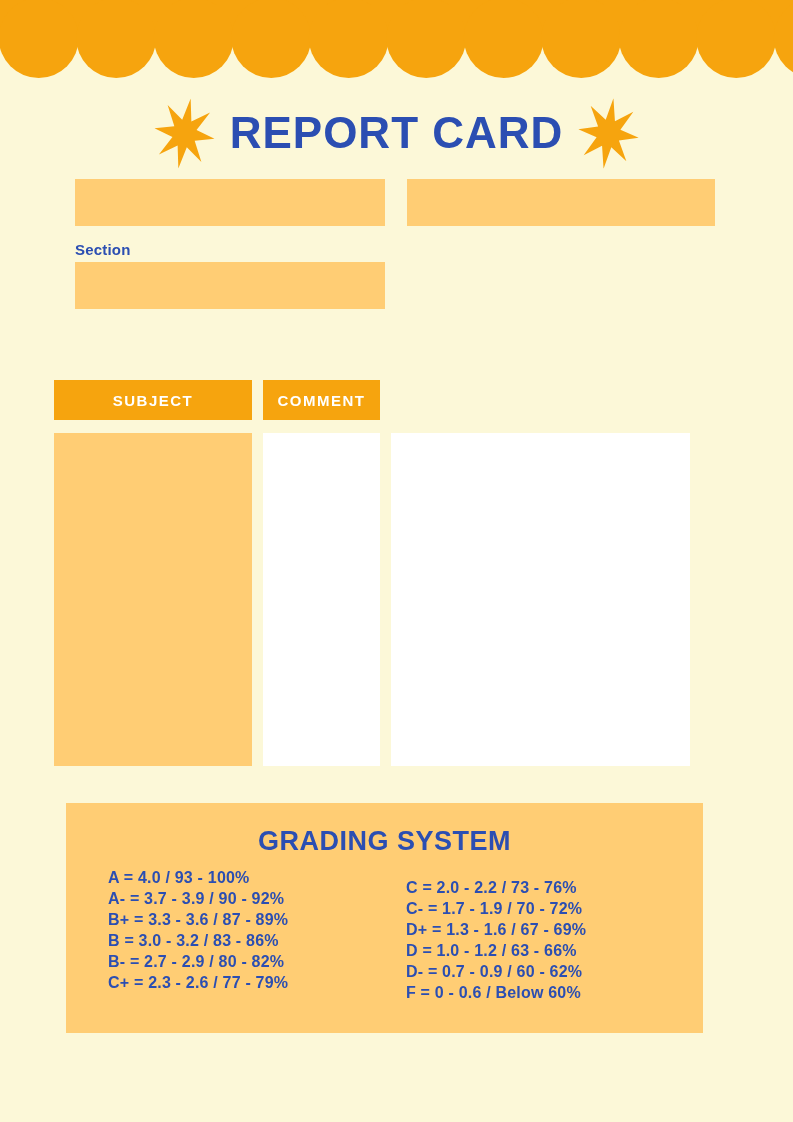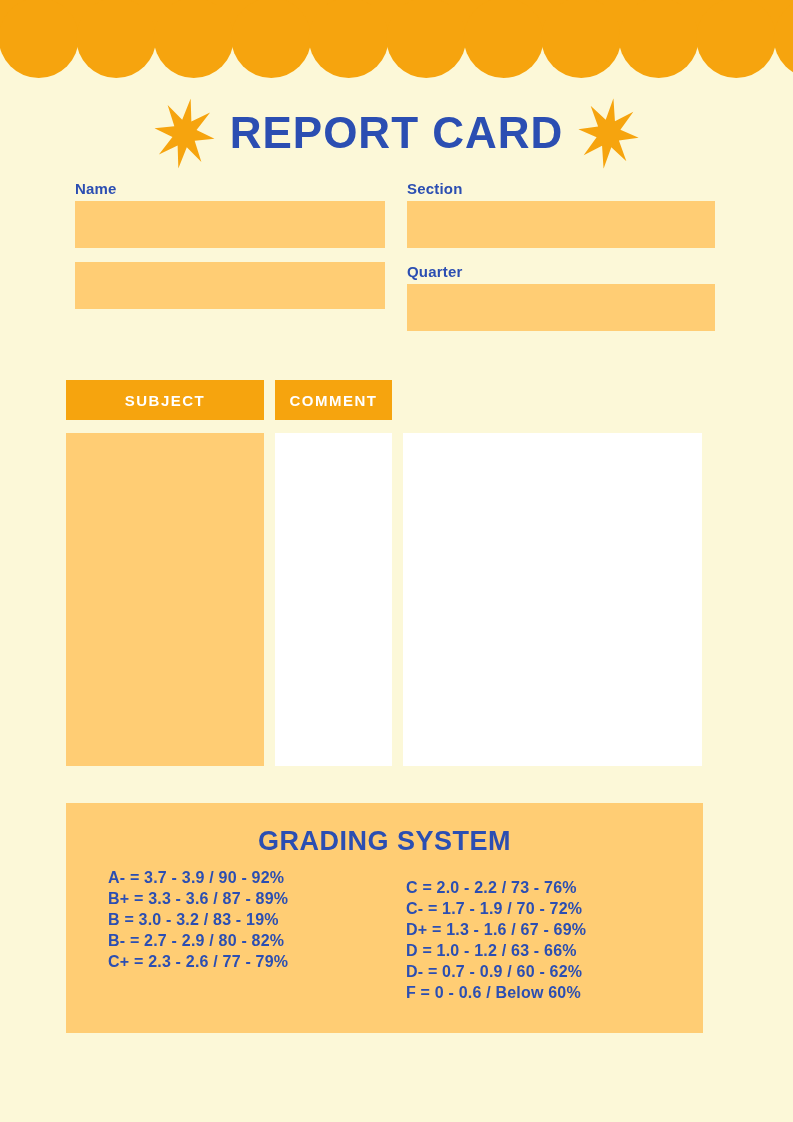--- a/index.html
+++ b/index.html
@@ -44,21 +44,21 @@
     column-gap:22px;row-gap:14px;
   }
   .field-label{
     color:var(--blue);font-size:15px;font-weight:600;
     line-height:20px;margin-bottom:2px;letter-spacing:0.2px;
   }
   .field-box{
     height:47px;background:var(--light-orange);
   }
   
-  .grades-table{position:absolute;top:380px;left:66px;width:637px;}
+  .grades-table{position:absolute;top:380px;left:54px;width:637px;}
   .t-row{
     display:grid;grid-template-columns:198px 117px 299px;column-gap:11px;
   }
   .t-head .cell{
     height:40px;background:var(--orange);color:var(--white);
     display:flex;align-items:center;justify-content:center;
     font-size:15px;font-weight:800;letter-spacing:1.5px;
   }
   .t-body{margin-top:13px;}
   .t-body .cell{height:333px;background:var(--white);}
@@ -106,55 +106,51 @@
       <polygon points="50,0 57.65,31.52 85.36,14.64 68.48,42.35 100,50 68.48,57.65 85.36,85.36 57.65,68.48 50,100 42.35,68.48 14.64,85.36 31.52,57.65 0,50 31.52,42.35 14.64,14.64 42.35,31.52"></polygon>
     </svg>
     <h1 class="page-title">REPORT CARD</h1>
     <svg class="star right" viewBox="0 0 100 100" preserveAspectRatio="none" aria-hidden="true">
       <polygon points="50,0 57.65,31.52 85.36,14.64 68.48,42.35 100,50 68.48,57.65 85.36,85.36 57.65,68.48 50,100 42.35,68.48 14.64,85.36 31.52,57.65 0,50 31.52,42.35 14.64,14.64 42.35,31.52"></polygon>
     </svg>
   </header>
 
   <section class="fields">
     <div class="field">
-      <div class="field-label">Name</div>
-      <div class="field-box"></div>
-    </div>
-    <div class="field">
-      <div class="field-label">Section</div>
       <div class="field-box"></div>
     </div>
     <div class="field">
       <div class="field-box"></div>
     </div>
     <div class="field">
-      <div class="field-label">Quarter</div>
+      <div class="field-label">Section</div>
       <div class="field-box"></div>
     </div>
   </section>
 
   <section class="grades-table">
     <div class="t-row t-head">
       <div class="cell">SUBJECT</div>
       <div class="cell">COMMENT</div>
     </div>
     <div class="t-row t-body">
       <div class="cell subject"></div>
       <div class="cell grade"></div>
       <div class="cell comment"></div>
     </div>
   </section>
 
   <section class="grading">
     <h2 class="grading-title">GRADING SYSTEM</h2>
     <div class="grading-cols">
       <div class="gcol one">
+        <div>A = 4.0 / 93 - 100%</div>
         <div>A- = 3.7 - 3.9 / 90 - 92%</div>
         <div>B+ = 3.3 - 3.6 / 87 - 89%</div>
-        <div>B = 3.0 - 3.2 / 83 - 19%</div>
+        <div>B = 3.0 - 3.2 / 83 - 86%</div>
         <div>B- = 2.7 - 2.9 / 80 - 82%</div>
         <div>C+ = 2.3 - 2.6 / 77 - 79%</div>
       </div>
       <div class="gcol two">
         <div>C = 2.0 - 2.2 / 73 - 76%</div>
         <div>C- = 1.7 - 1.9 / 70 - 72%</div>
         <div>D+ = 1.3 - 1.6 / 67 - 69%</div>
         <div>D = 1.0 - 1.2 / 63 - 66%</div>
         <div>D- = 0.7 - 0.9 / 60 - 62%</div>
         <div>F = 0 - 0.6 / Below 60%</div>

